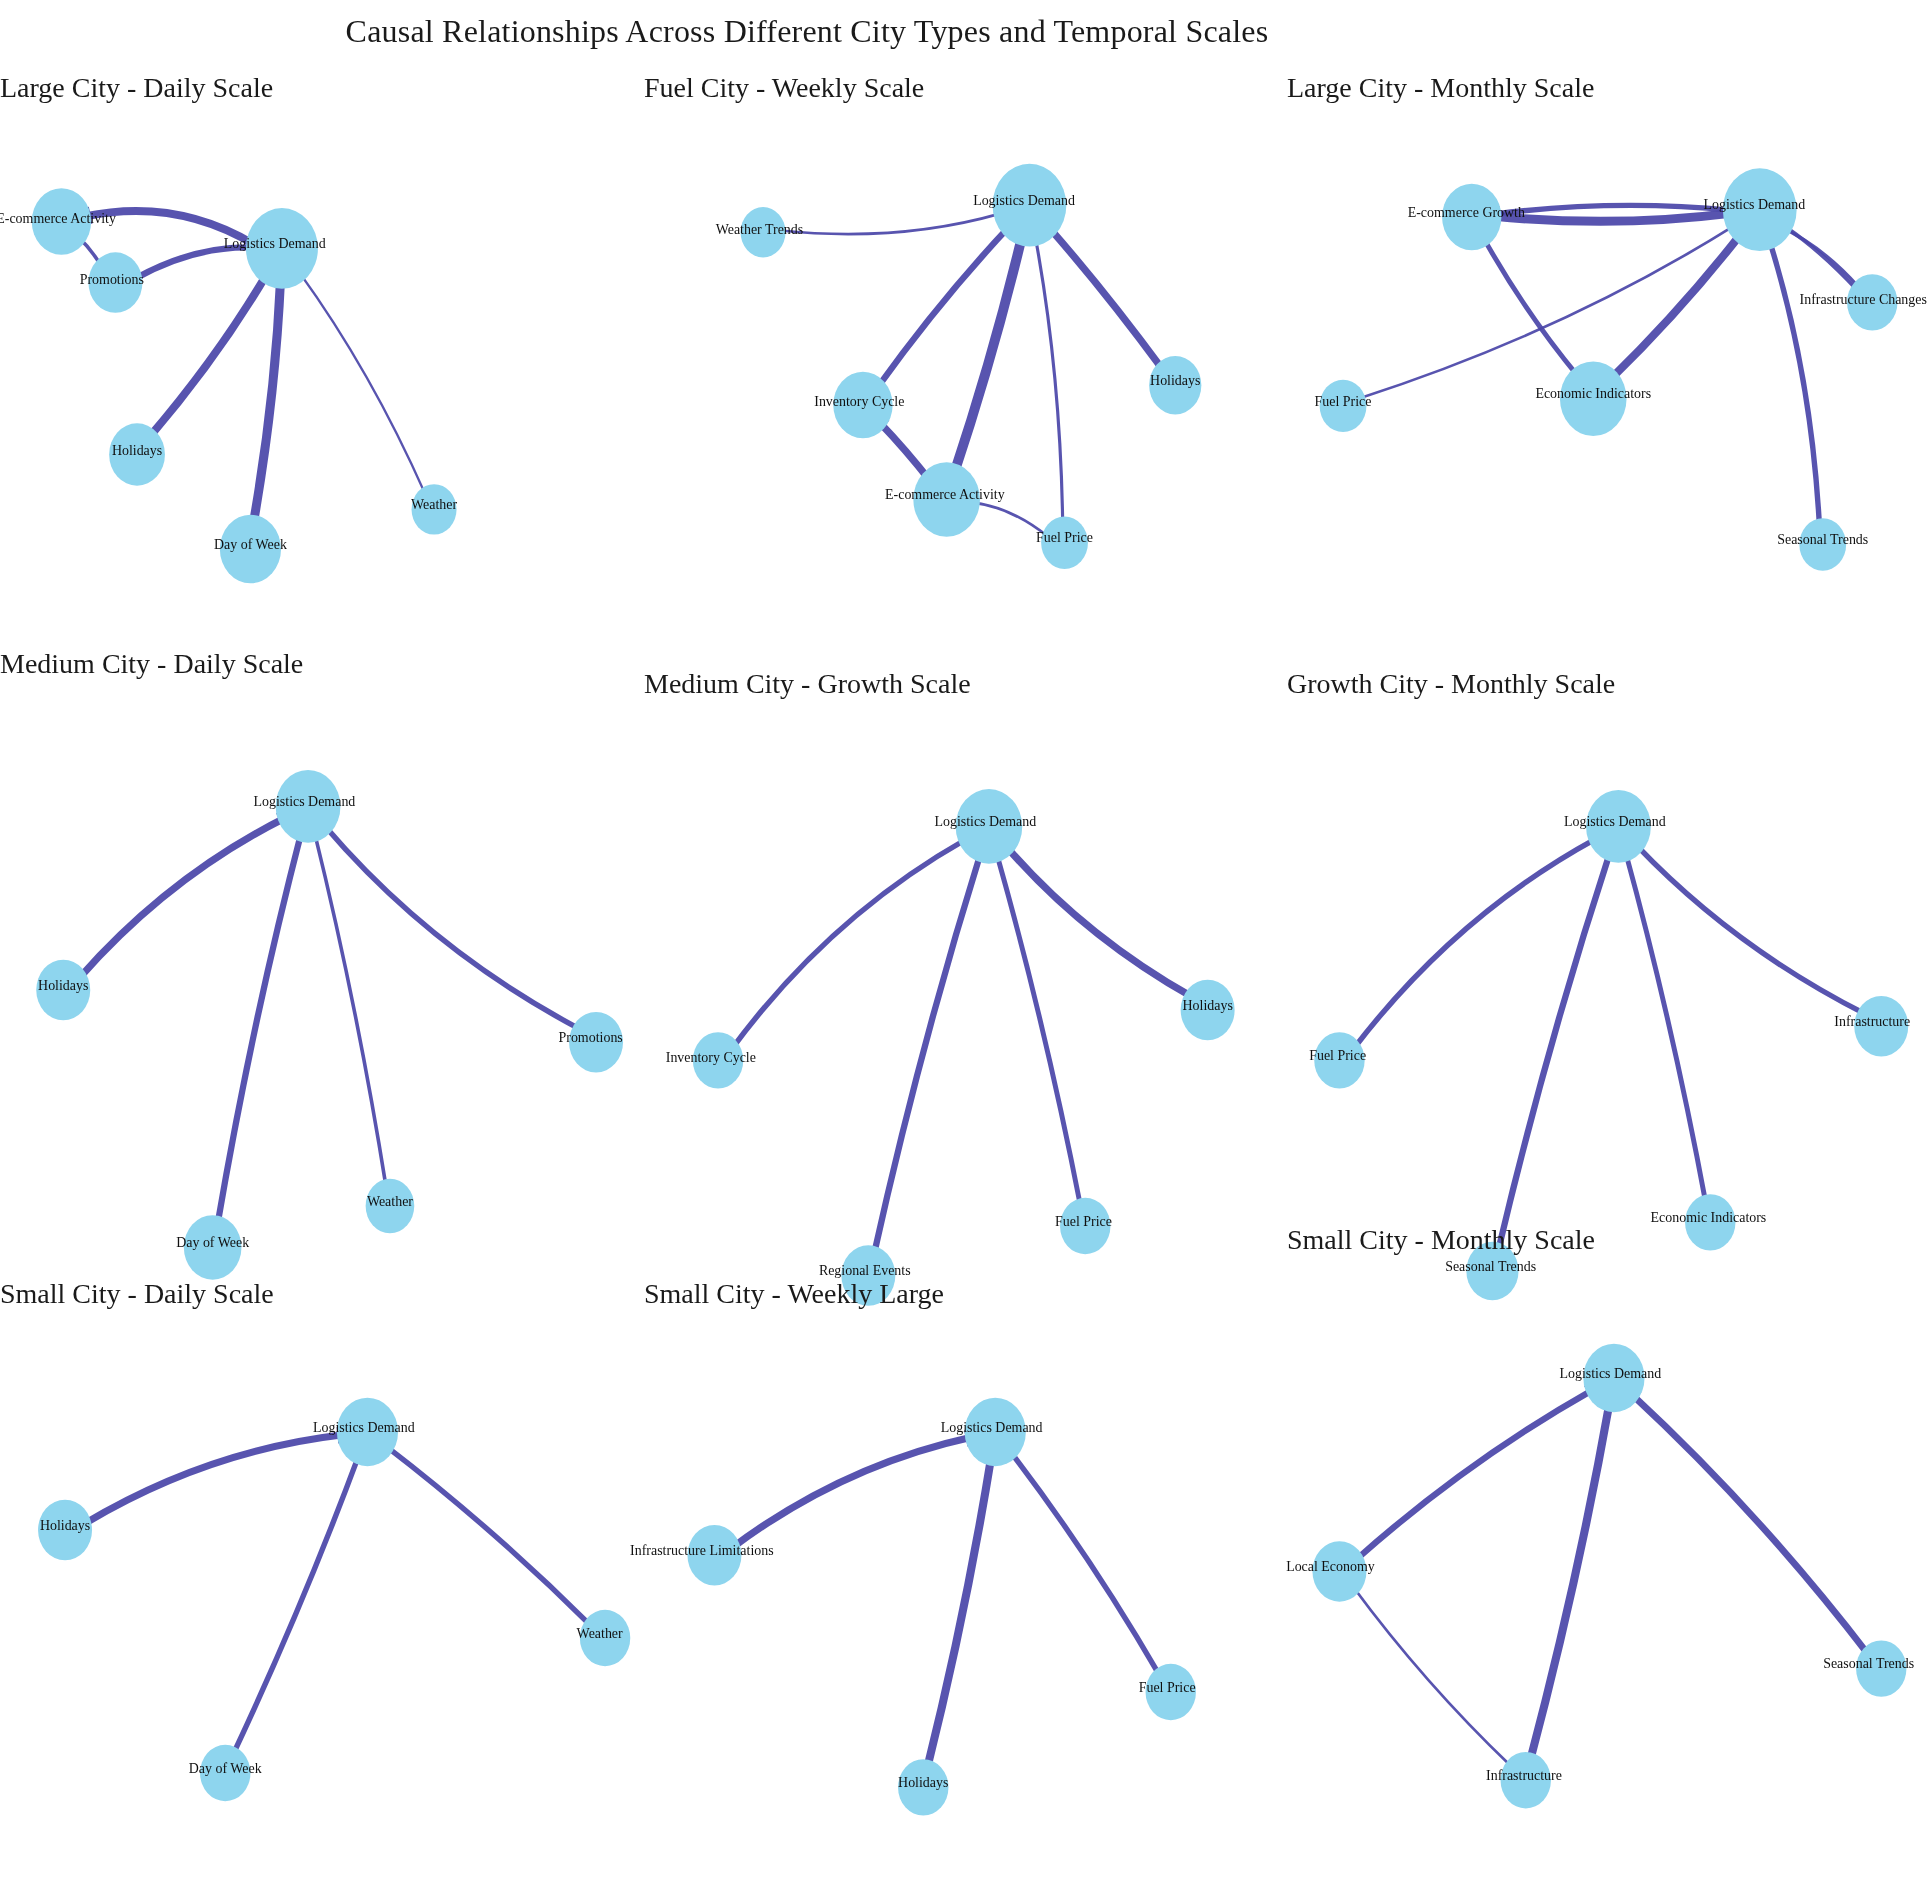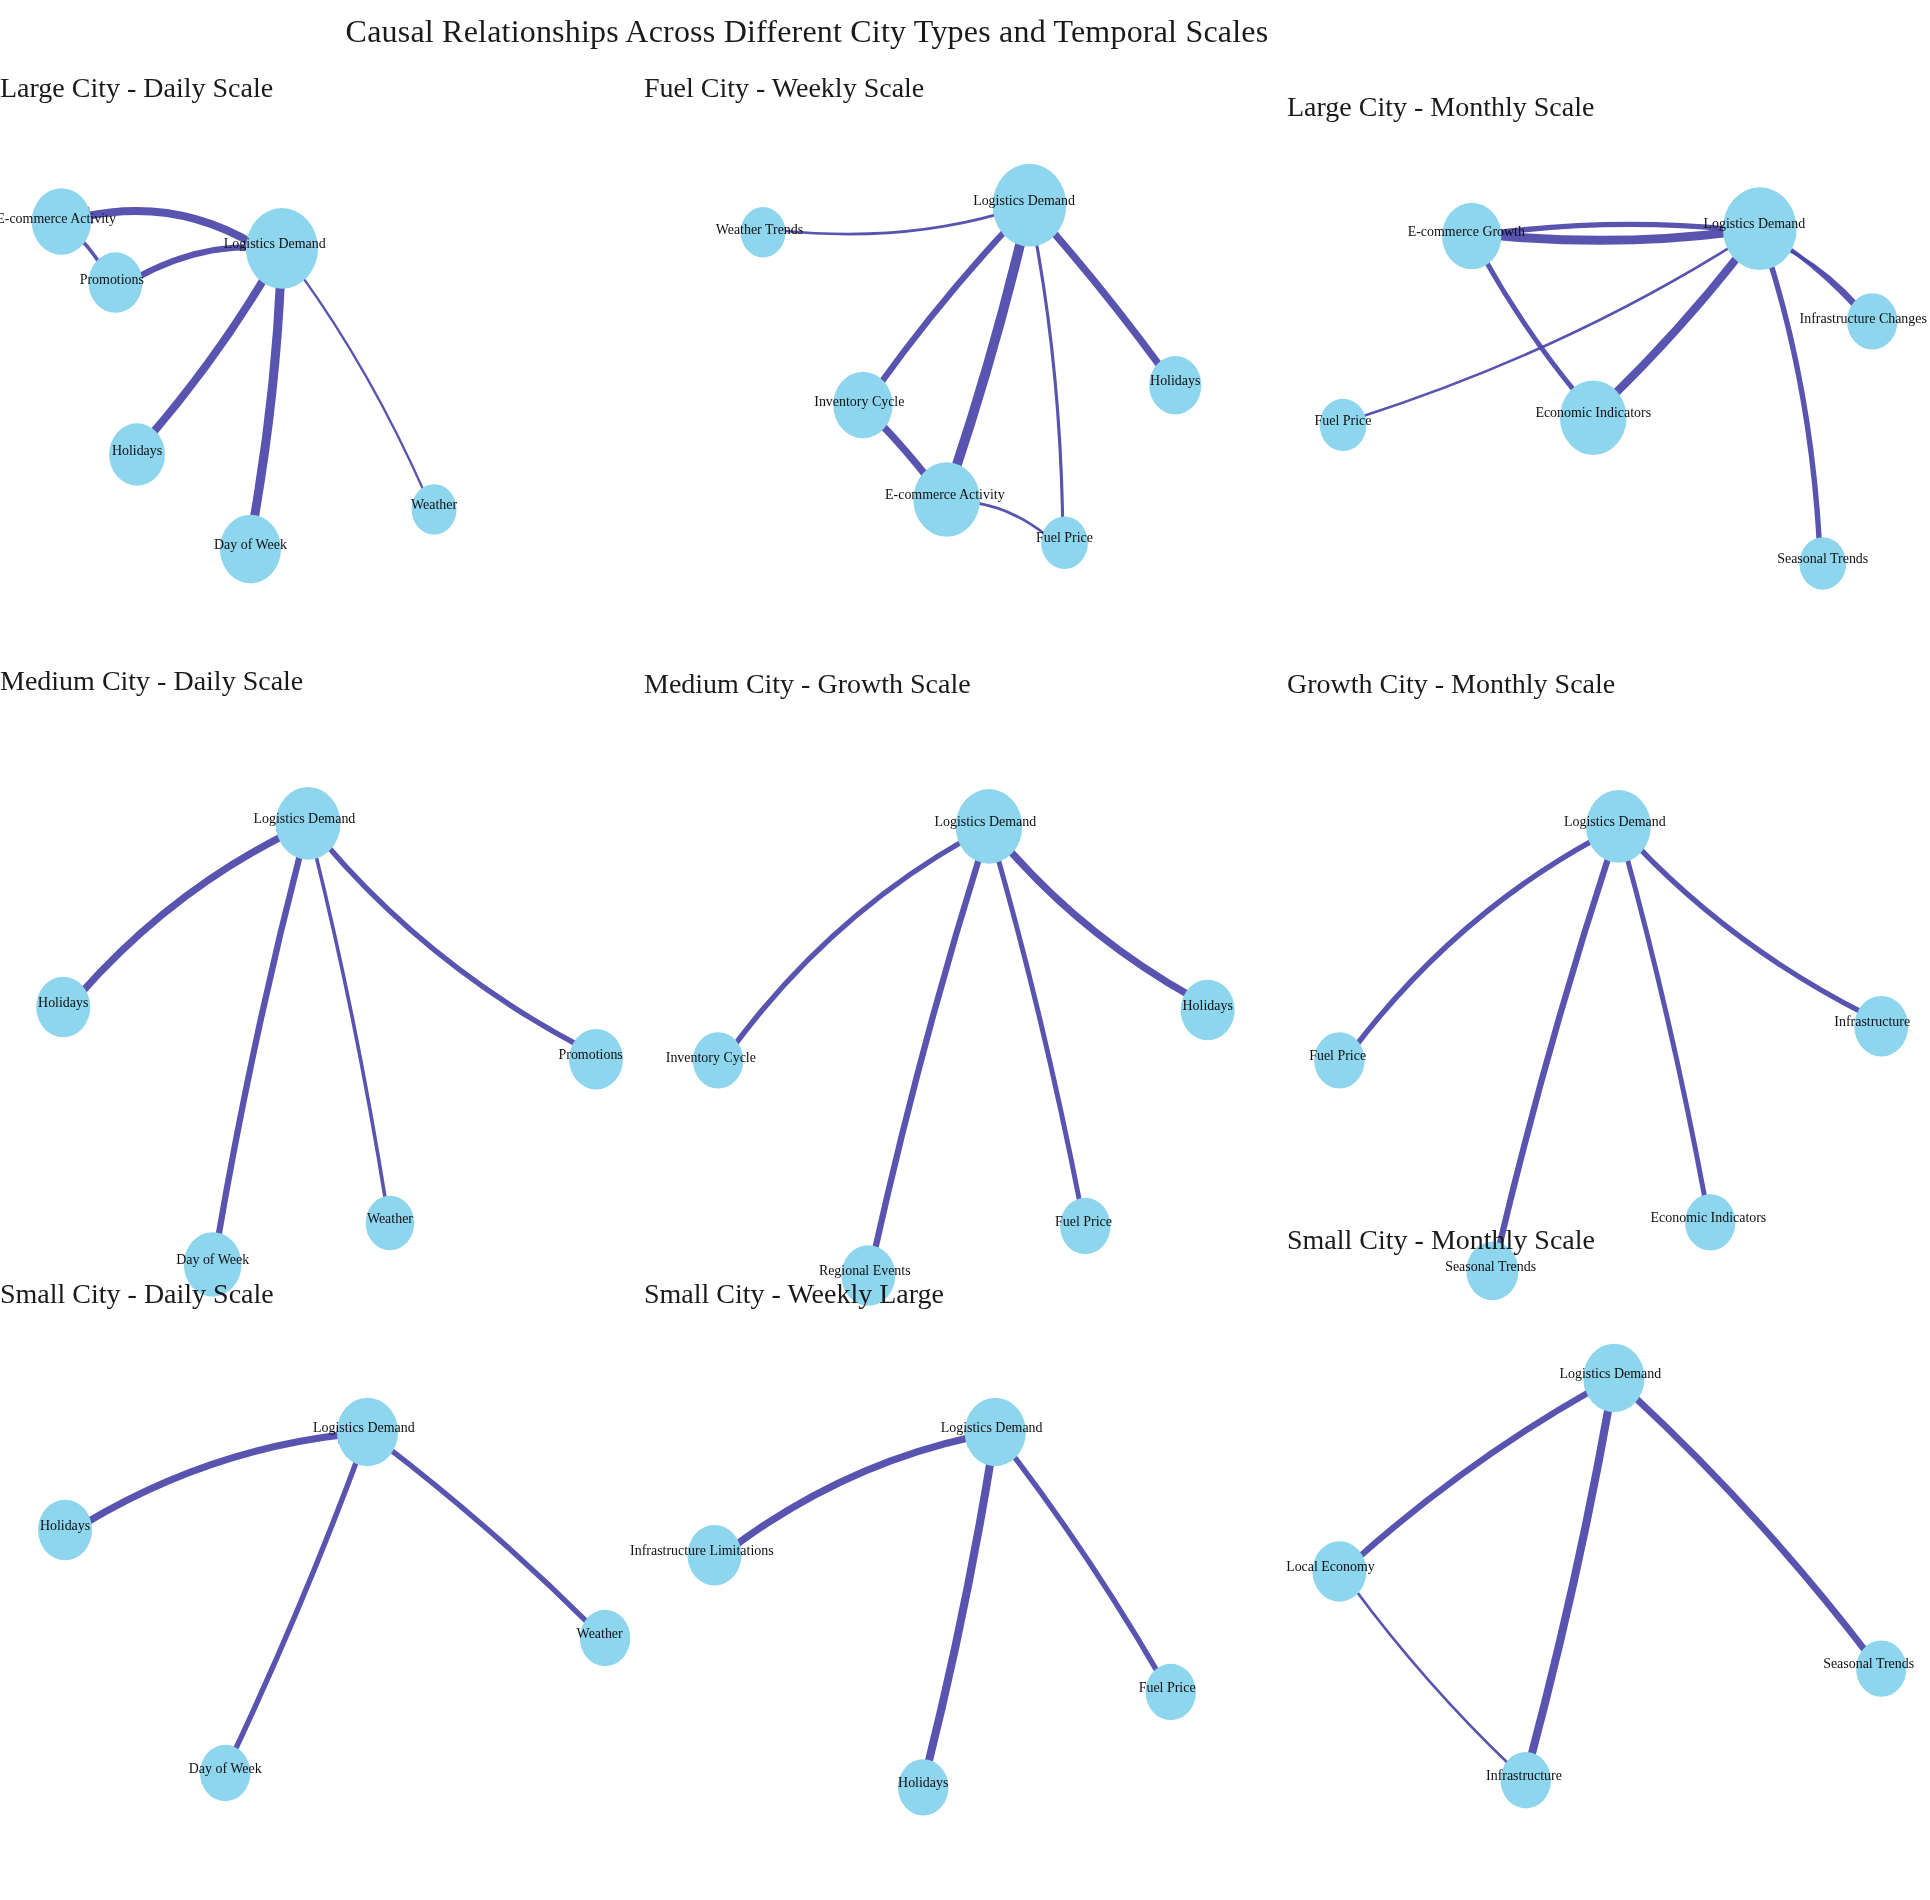--- a/index.html
+++ b/index.html
@@ -167,21 +167,21 @@
               <ellipse class="node-circle" cx="467" cy="523" rx="26" ry="29.120000000000005" fill="#8ed5ee"></ellipse>
               <text class="node-label" x="467" y="519" fill="undefined">Fuel Price</text>
             </g>
             <g>
               <ellipse class="node-circle" cx="590" cy="348" rx="29" ry="32.480000000000004" fill="#8ed5ee"></ellipse>
               <text class="node-label" x="590" y="344" fill="undefined">Holidays</text>
             </g>
           </g>
         </svg>
       </div>
-      <div class="subplot" style="left: 1287px; top: 72px; margin-top: 19px;">
+      <div class="subplot" style="left: 1287px; top: 72px;">
         <div class="subplot-title">Large City - Monthly Scale</div>
         <svg class="graph-svg" viewBox="0 0 715 660" width="644" height="594">
           <g>
             <path class="edge-path" d="M 229.74 160.38 Q 365.40 173.00 492.45 157.08" stroke-width="10.00" stroke="#4a45a8"></path>
             <polygon class="arrow-head" points="500.9,156.0 486.8,168.4 484.2,147.5"></polygon>
             <path class="edge-path" d="M 494.26 153.77 Q 364.60 141.00 231.20 157.72" stroke-width="6.00" stroke="#4a45a8"></path>
             <polygon class="arrow-head" points="224.4,158.6 235.7,148.8 237.8,165.3"></polygon>
             <path class="edge-path" d="M 633.79 242.65 Q 592.65 198.25 552.26 171.24" stroke-width="4.50" stroke="#4a45a8"></path>
             <polygon class="arrow-head" points="547.1,167.8 560.7,167.9 552.4,180.3"></polygon>
             <path class="edge-path" d="M 548.73 172.55 Q 595.74 194.50 635.18 239.20" stroke-width="3.50" stroke="#4a45a8"></path>
@@ -216,21 +216,21 @@
               <ellipse class="node-circle" cx="340" cy="363" rx="37" ry="41.440000000000005" fill="#8ed5ee"></ellipse>
               <text class="node-label" x="340" y="359" fill="undefined">Economic Indicators</text>
             </g>
             <g>
               <ellipse class="node-circle" cx="595" cy="525" rx="26" ry="29.120000000000005" fill="#8ed5ee"></ellipse>
               <text class="node-label" x="595" y="521" fill="undefined">Seasonal Trends</text>
             </g>
           </g>
         </svg>
       </div>
-      <div class="subplot" style="left: 0px; top: 665px;">
+      <div class="subplot" style="left: 0px; top: 648px;">
         <div class="subplot-title">Medium City - Daily Scale</div>
         <svg class="graph-svg" viewBox="0 0 715 660" width="644" height="594">
           <g>
             <path class="edge-path" d="M 88.00 366.50 Q 187.64 253.52 316.26 188.93" stroke-width="8.00" stroke="#4a45a8"></path>
             <polygon class="arrow-head" points="323.1,185.5 314.9,200.2 306.4,183.4"></polygon>
             <path class="edge-path" d="M 644.59 423.75 Q 478.42 335.80 360.70 197.90" stroke-width="6.00" stroke="#4a45a8"></path>
             <polygon class="arrow-head" points="356.2,192.7 370.7,196.8 358.0,207.6"></polygon>
             <path class="edge-path" d="M 241.07 642.54 Q 279.20 418.88 334.79 203.88" stroke-width="7.00" stroke="#4a45a8"></path>
             <polygon class="arrow-head" points="336.6,196.8 341.9,211.9 324.7,207.4"></polygon>
             <path class="edge-path" d="M 428.93 600.16 Q 396.38 396.18 348.91 203.96" stroke-width="4.00" stroke="#4a45a8"></path>

